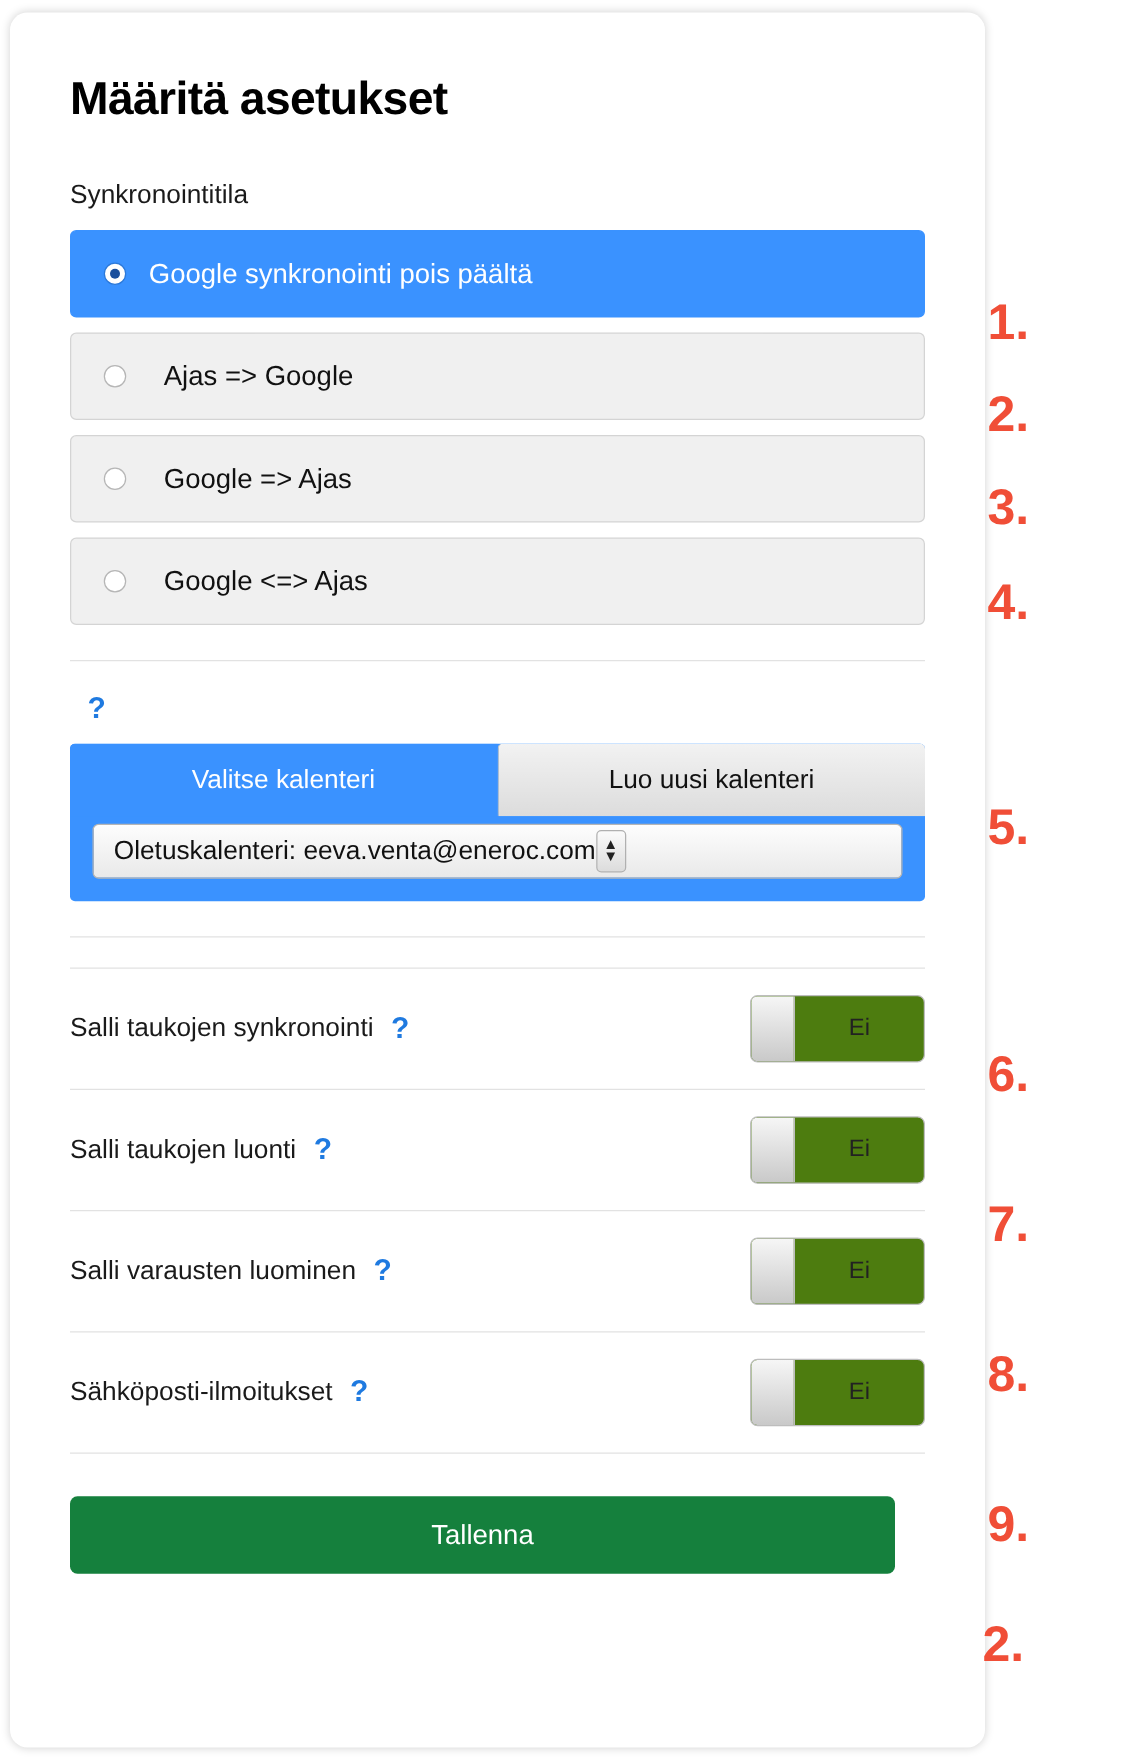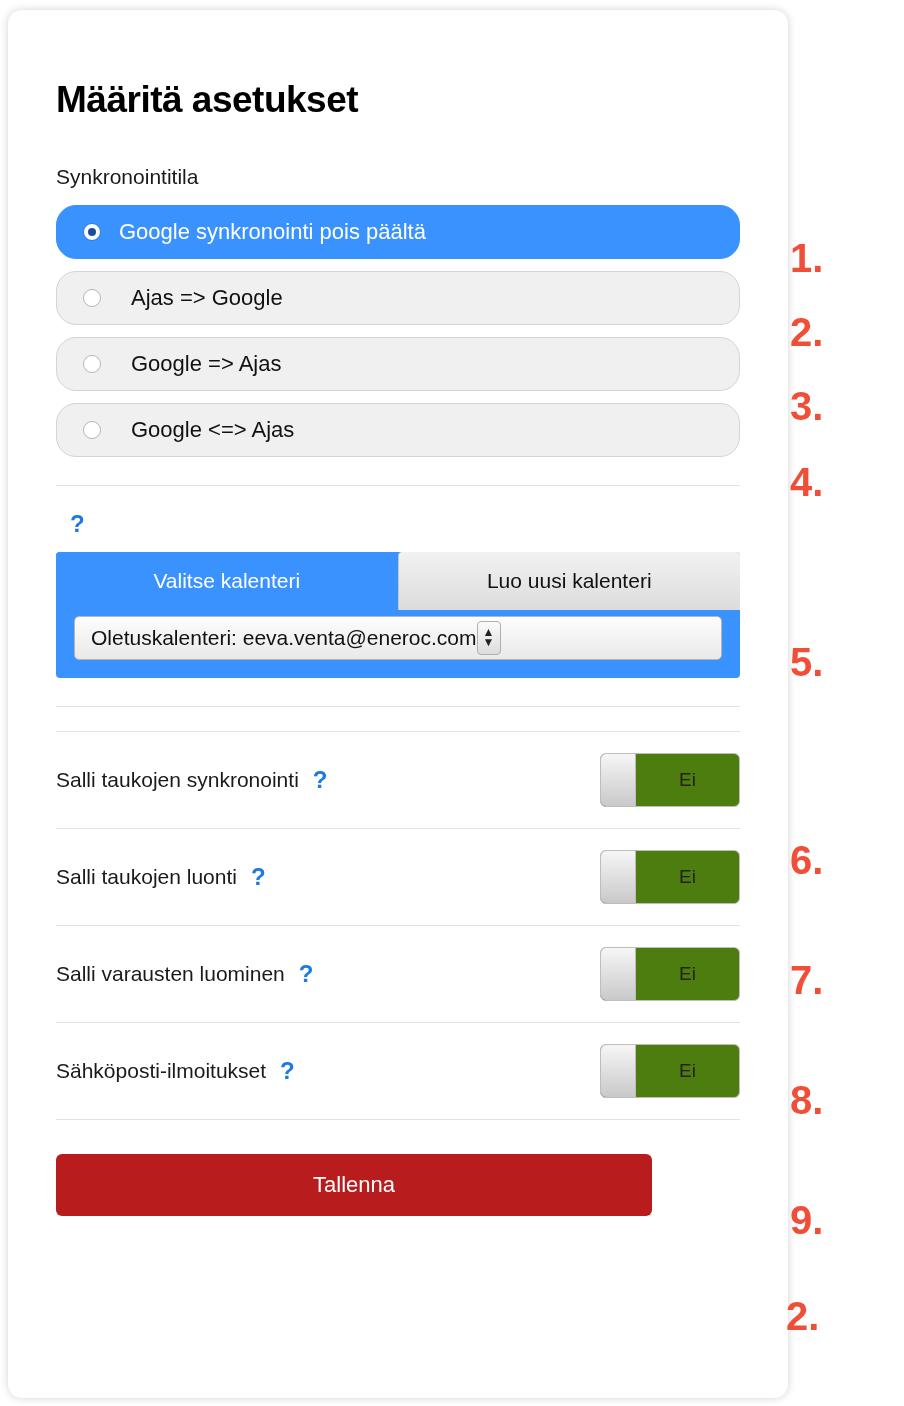--- a/index.html
+++ b/index.html
@@ -32,43 +32,43 @@
     height: 1388px;
     background: #ffffff;
     border-radius: 14px;
     box-shadow: 0 0 8px rgba(0,0,0,0.18);
     box-sizing: border-box;
   }
 
   .content {
     position: absolute;
     left: 48px;
-    top: 70px;
+    top: 49px;
     width: 684px;
   }
 
   .title {
     font-size: 37px;
     font-weight: bold;
     color: #000000;
     letter-spacing: -0.5px;
     margin: 0 0 44px 0;
     line-height: 1.1;
   }
 
   .field-label {
     font-size: 21px;
     color: #1a1a1a;
     margin-bottom: 16px;
   }
 
   
   .radio-row {
-    height: 54px;
-    border-radius: 20px;
+    height: 70px;
+    border-radius: 5px;
     display: flex;
     align-items: center;
     margin-bottom: 12px;
     box-sizing: border-box;
   }
   .radio-row.inactive {
     background: #f0f0f0;
     border: 1px solid #d4d4d4;
     gap: 12px;
   }
@@ -228,23 +228,23 @@
   }
   .switch-text {
     flex: 1;
     text-align: center;
     font-size: 19px;
     color: #222222;
   }
 
   .save-btn {
     margin-top: 34px;
-    width: 596px;
+    width: 660px;
     height: 62px;
-    background: #b91c1c;
+    background: #15803d;
     border-radius: 6px;
     color: #ffffff;
     font-size: 22px;
     display: flex;
     align-items: center;
     justify-content: center;
     cursor: pointer;
   }
 
   

